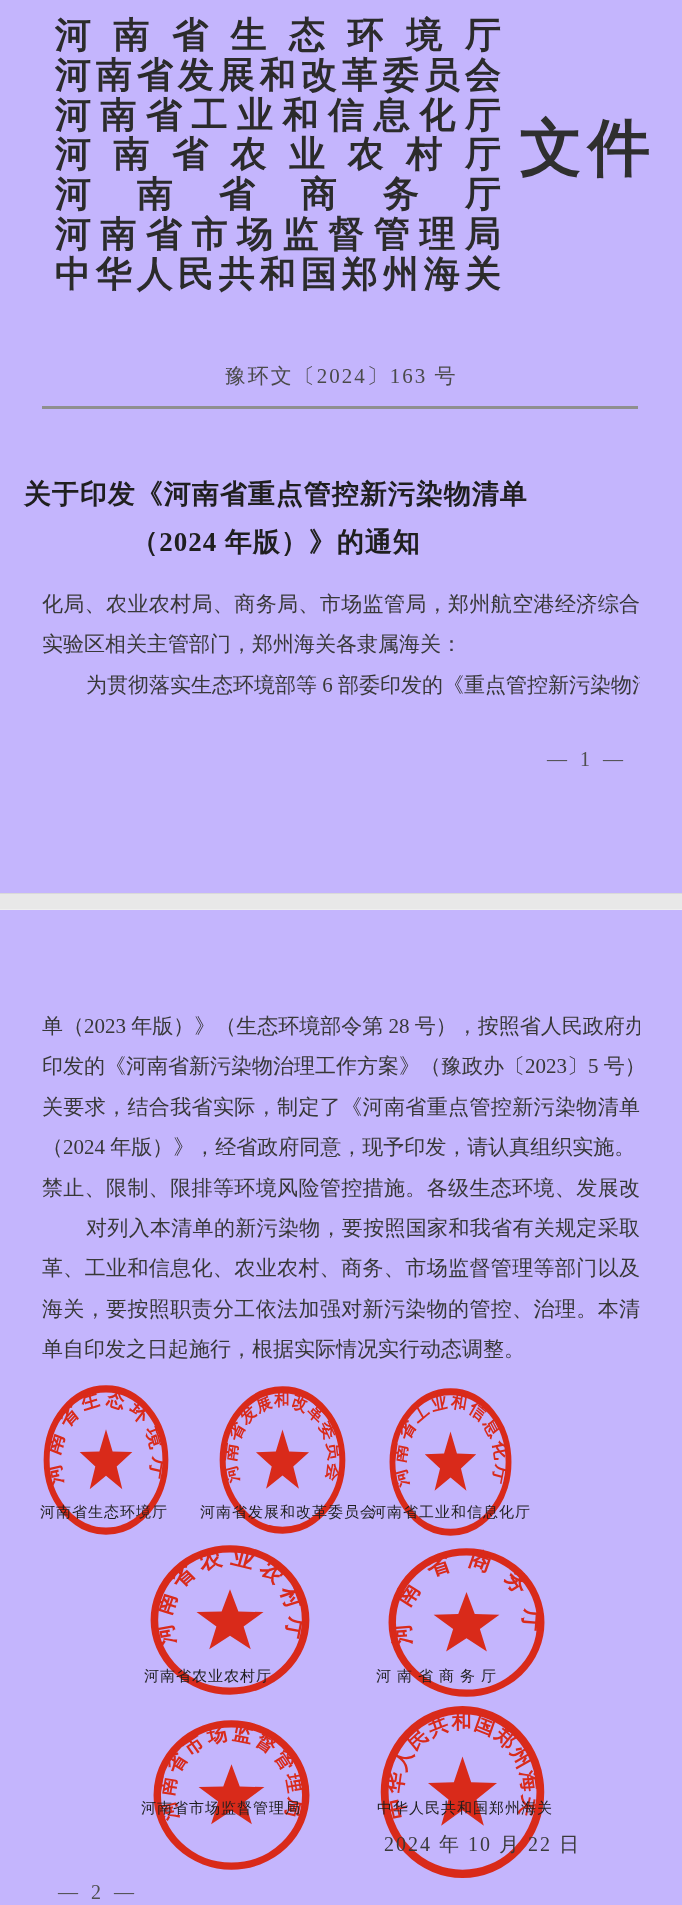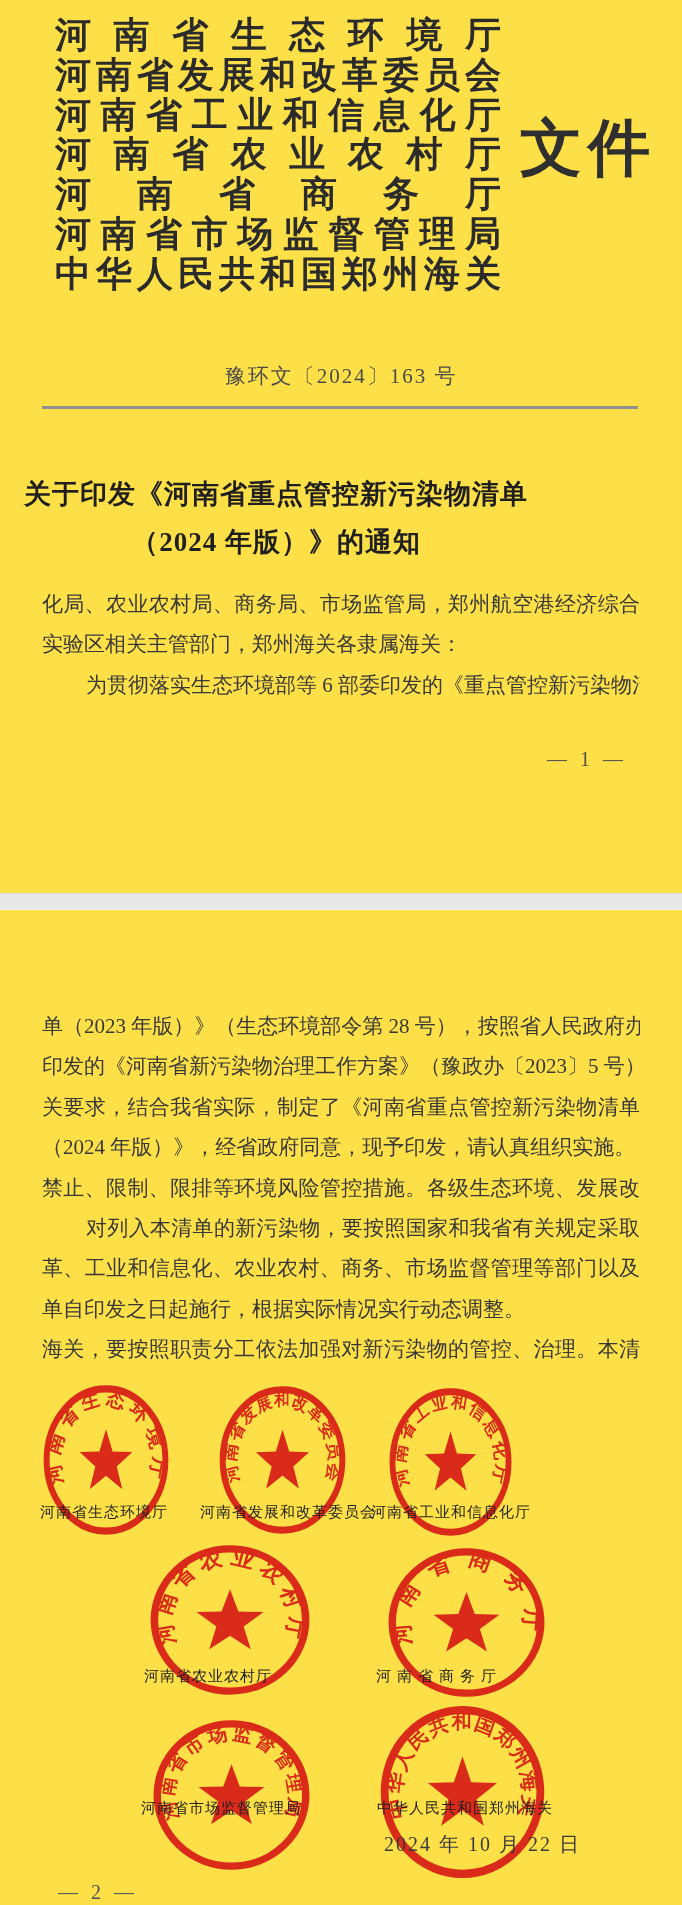--- a/index.html
+++ b/index.html
@@ -1,19 +1,19 @@
 <!DOCTYPE html>
 <html style="--seal-red: #d92a1a; --rule-gray: #8f8f8f;"><head>
 <meta charset="utf-8">
 <style>
   :root { --seal-red:#d92a1a; --rule-gray:#8f8f8f; }
   html,body { margin:0; padding:0; background:#ffffff; }
   .canvas {
     position:relative; width:682px; height:1905px; margin:0 auto;
-    background:#fde047; overflow:hidden;
+    background:#c4b5fd; overflow:hidden;
     font-family:"Liberation Serif","DejaVu Serif",serif;
     color:#333;
   }
   
   .agency-list { position:absolute; left:55px; top:16px; width:446px; }
   .agency-line {
     display:block; height:39.8px; line-height:39.8px;
     font-size:36px; font-weight:700; color:#2b2b2b;
     text-align:justify; text-align-last:justify; text-justify:inter-character;
     overflow:hidden; white-space:nowrap;
@@ -113,22 +113,22 @@
 
   <section>
     <div class="body-block bp2">
       <div class="bline just">单（2023 年版）》（生态环境部令第 28 号），按照省人民政府办公厅</div>
       <div class="bline just">印发的《河南省新污染物治理工作方案》（豫政办〔2023〕5 号）有</div>
       <div class="bline just">关要求，结合我省实际，制定了《河南省重点管控新污染物清单</div>
       <div class="bline">（2024 年版）》，经省政府同意，现予印发，请认真组织实施。</div>
       <div class="bline just">禁止、限制、限排等环境风险管控措施。各级生态环境、发展改</div>
       <div class="bline just ind">对列入本清单的新污染物，要按照国家和我省有关规定采取</div>
       <div class="bline just">革、工业和信息化、农业农村、商务、市场监督管理等部门以及</div>
+      <div class="bline just">海关，要按照职责分工依法加强对新污染物的管控、治理。本清</div>
       <div class="bline">单自印发之日起施行，根据实际情况实行动态调整。</div>
-      <div class="bline just">海关，要按照职责分工依法加强对新污染物的管控、治理。本清</div>
     </div>
 
     <div class="seal" style="left:40px;top:1381px;width:132px;height:158px;">
       <svg viewBox="0 0 200 200" preserveAspectRatio="none">
         <defs>
             <path id="arc0" d="M 39.4,135 A 70,70 0 1 1 160.6,135"></path>
           </defs>
         <circle class="seal-ring" cx="100" cy="100" r="90"></circle>
         <polygon class="seal-star" points="100,61 110,89.2 139.9,90 116.2,108.3 124.7,137 100,120 75.3,137 83.8,108.3 60.1,90 90,89.2"></polygon>
         <text class="seal-text t8"><textPath href="#arc0" startOffset="50%" text-anchor="middle">河南省生态环境厅</textPath></text>

